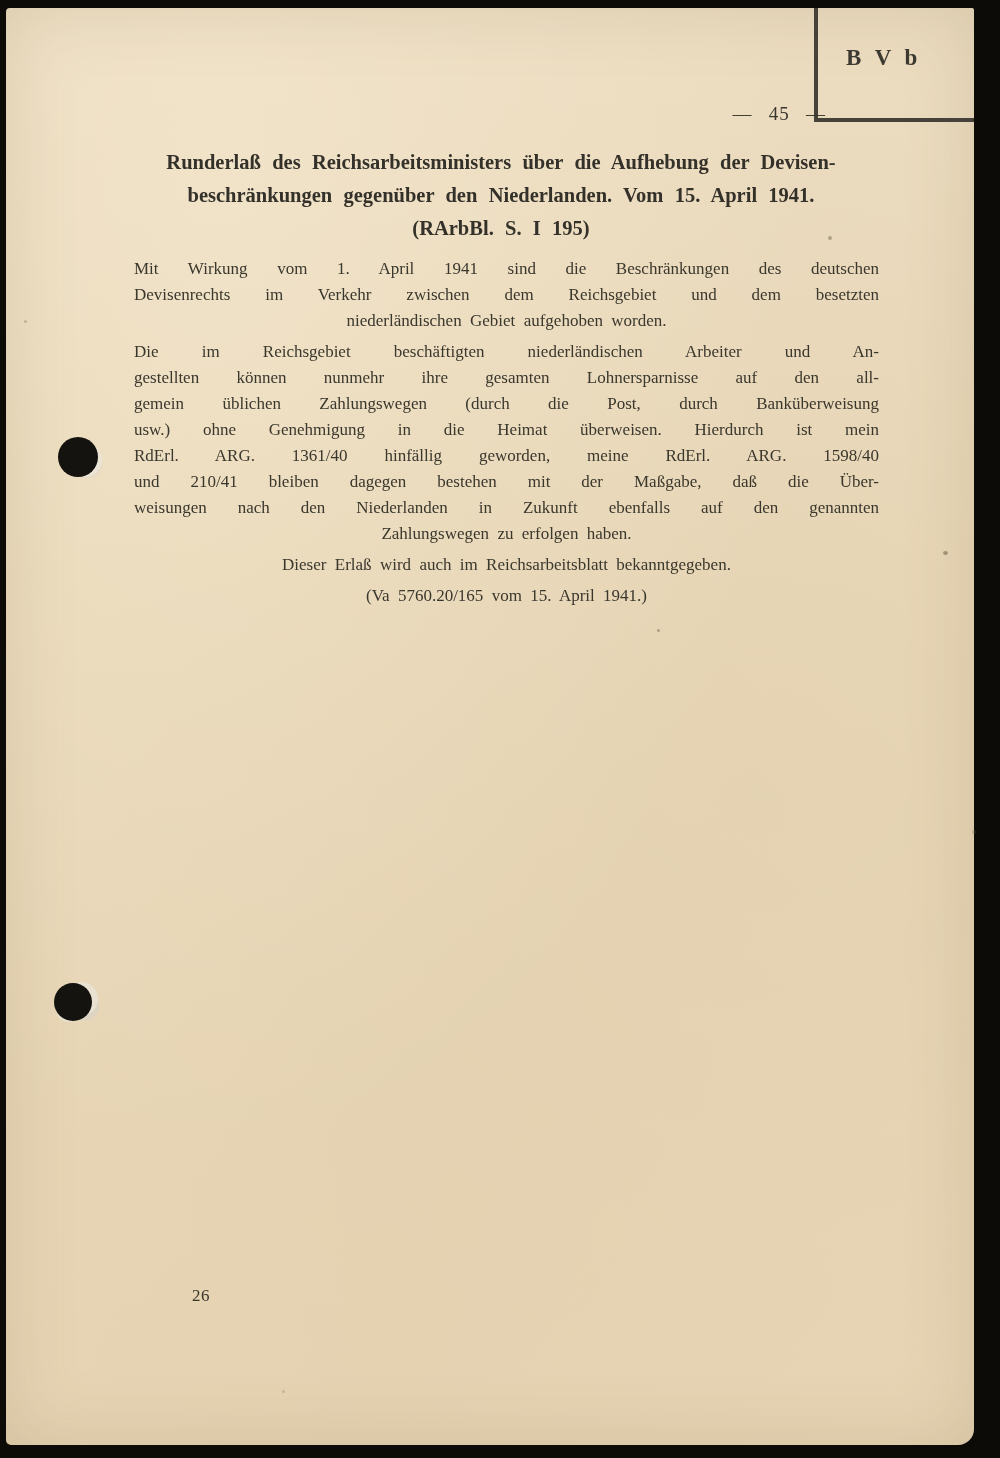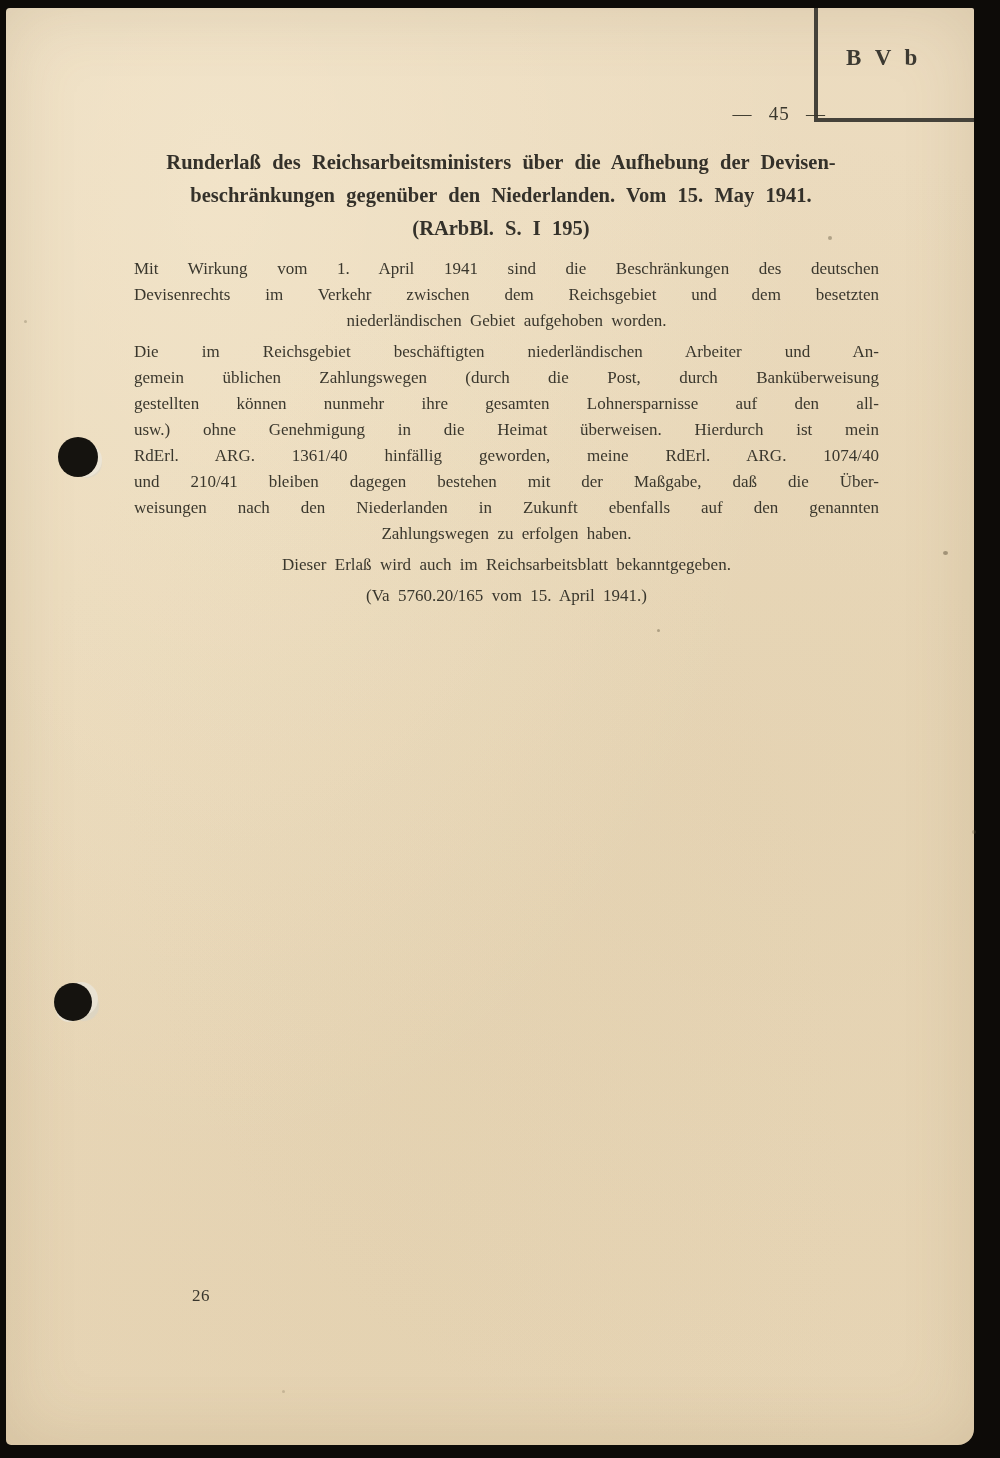--- a/index.html
+++ b/index.html
@@ -76,38 +76,38 @@
 <div class="paper">
 
   <div class="class-box">
     <span class="class-label">B V b</span>
   </div>
 
   <div class="page-num">— 45 —</div>
 
   <div class="title-block">
     <div class="t-line">Runderlaß des Reichsarbeitsministers über die Aufhebung der Devisen-</div>
-    <div class="t-line">beschränkungen gegenüber den Niederlanden. Vom 15. May 1941.</div>
+    <div class="t-line">beschränkungen gegenüber den Niederlanden. Vom 15. April 1941.</div>
     <div class="t-line">(RArbBl. S. I 195)</div>
   </div>
 
   <div class="body-block">
 
     <div class="para">
       <div class="line">Mit Wirkung vom 1. April 1941 sind die Beschränkungen des deutschen</div>
       <div class="line">Devisenrechts im Verkehr zwischen dem Reichsgebiet und dem besetzten</div>
       <div class="line last">niederländischen Gebiet aufgehoben worden.</div>
     </div>
 
     <div class="para">
       <div class="line">Die im Reichsgebiet beschäftigten niederländischen Arbeiter und An-</div>
+      <div class="line">gestellten können nunmehr ihre gesamten Lohnersparnisse auf den all-</div>
       <div class="line">gemein üblichen Zahlungswegen (durch die Post, durch Banküberweisung</div>
-      <div class="line">gestellten können nunmehr ihre gesamten Lohnersparnisse auf den all-</div>
       <div class="line">usw.) ohne Genehmigung in die Heimat überweisen. Hierdurch ist mein</div>
-      <div class="line">RdErl. ARG. 1361/40 hinfällig geworden, meine RdErl. ARG. 1074/40</div>
+      <div class="line">RdErl. ARG. 1361/40 hinfällig geworden, meine RdErl. ARG. 1598/40</div>
       <div class="line">und 210/41 bleiben dagegen bestehen mit der Maßgabe, daß die Über-</div>
       <div class="line">weisungen nach den Niederlanden in Zukunft ebenfalls auf den genannten</div>
       <div class="line last">Zahlungswegen zu erfolgen haben.</div>
     </div>
 
     <div class="para">
       <div class="line last">Dieser Erlaß wird auch im Reichsarbeitsblatt bekanntgegeben.</div>
     </div>
 
     <div class="para">

